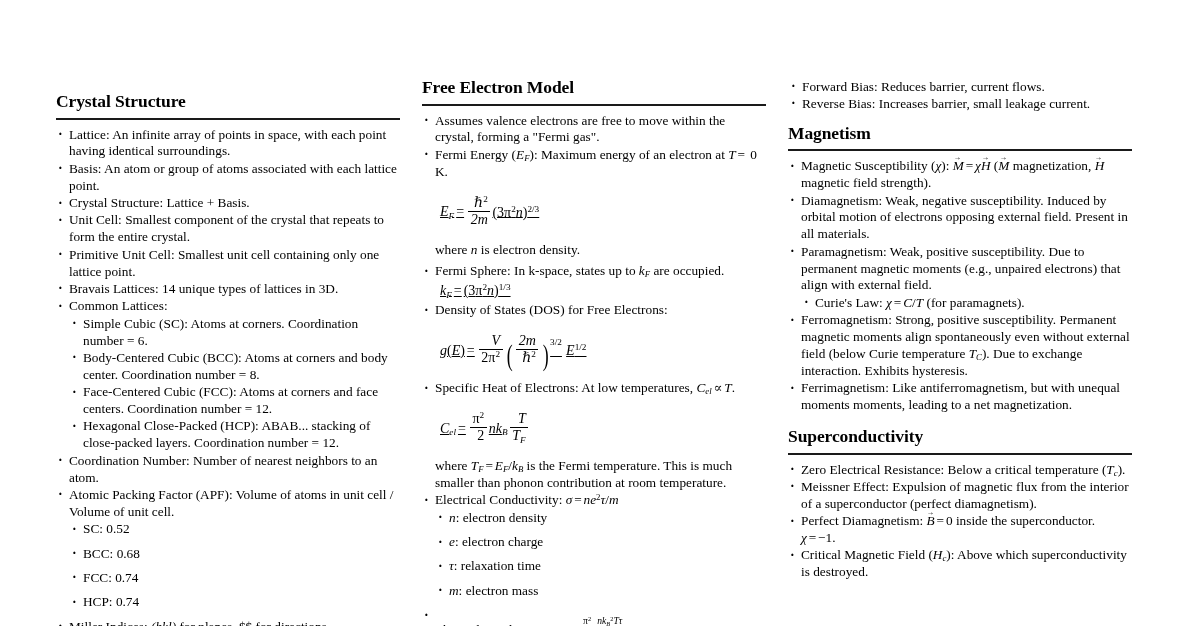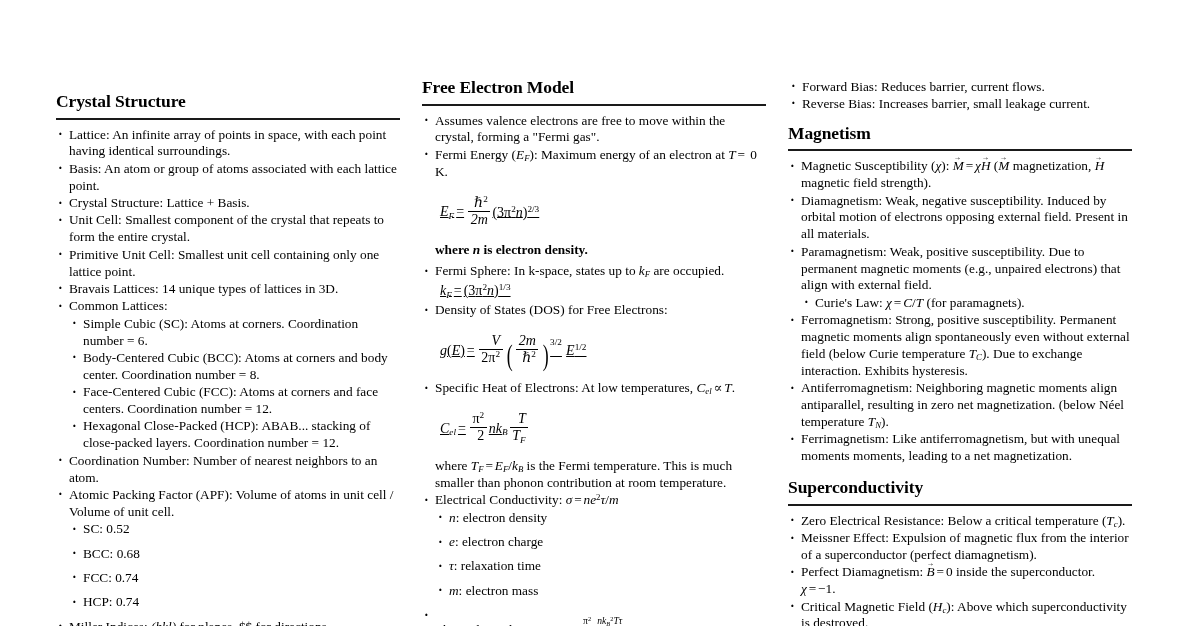--- a/index.html
+++ b/index.html
@@ -234,21 +234,21 @@
         <li>
           <b><span>Fermi Energy (</span><span class="m">E</span><sub>F</sub><span>):</span></b>
           <span>Maximum energy of an electron at</span>
           <span class="m">T<span class="op">=</span></span>
           <span>0 K.</span>
 
           <span class="disp">
             <span class="m clipL">E</span><sub>F</sub><span class="op">=</span><span class="frac"><span class="num"><span class="mr">ℏ</span><sup class="u">2</sup></span><span class="den"><span class="m">2m</span></span></span><span class="mr">(</span><span class="mr">3</span><span class="mr">π</span><sup class="u">2</sup><span class="m">n</span><span class="mr">)</span><sup class="u">2/3</sup>
           </span>
 
-          <span style="display:block; margin-top:5px;font-weight:bold;">where <span class="m">n</span> is electron density.</span>
+          <span style="display:block; margin-top:5px;">where <span class="m">n</span> is electron density.</span>
         </li>
 
         <li style="margin-top:5px;">
           <b>Fermi Sphere:</b>
           <span>In k-space, states up to</span>
           <span class="m">k<sub>F</sub></span>
           <span>are occupied.</span>
 
           <span class="disp" style="margin-top:4px; margin-bottom:4px;">
             <span class="m clipL">k</span><sub>F</sub><span class="op">=</span><span class="mr">(</span><span class="mr">3</span><span class="mr">π</span><sup class="u">2</sup><span class="m">n</span><span class="mr">)</span><sup class="u">1/3</sup>
@@ -348,25 +348,20 @@
             </li>
           </ul>
         </li>
 
         <li>
           <b>Ferromagnetism:</b>
           <span>Strong, positive susceptibility. Permanent magnetic moments align spontaneously even without external field (below Curie temperature</span>
           <span class="m">T<sub>C</sub></span><span>). Due to exchange interaction. Exhibits hysteresis.</span>
         </li>
 
-        <li>
-          <b>Antiferromagnetism:</b>
-          <span>Neighboring magnetic moments align antiparallel, resulting in zero net magnetization. (below Néel temperature</span>
-          <span class="m">T<sub>N</sub></span><span>).</span>
-        </li>
 
         <li>
           <b>Ferrimagnetism:</b>
           <span>Like antiferromagnetism, but with unequal moments moments, leading to a net magnetization.</span>
         </li>
 
       </ul>
     </div>
 
     <div class="sec">

